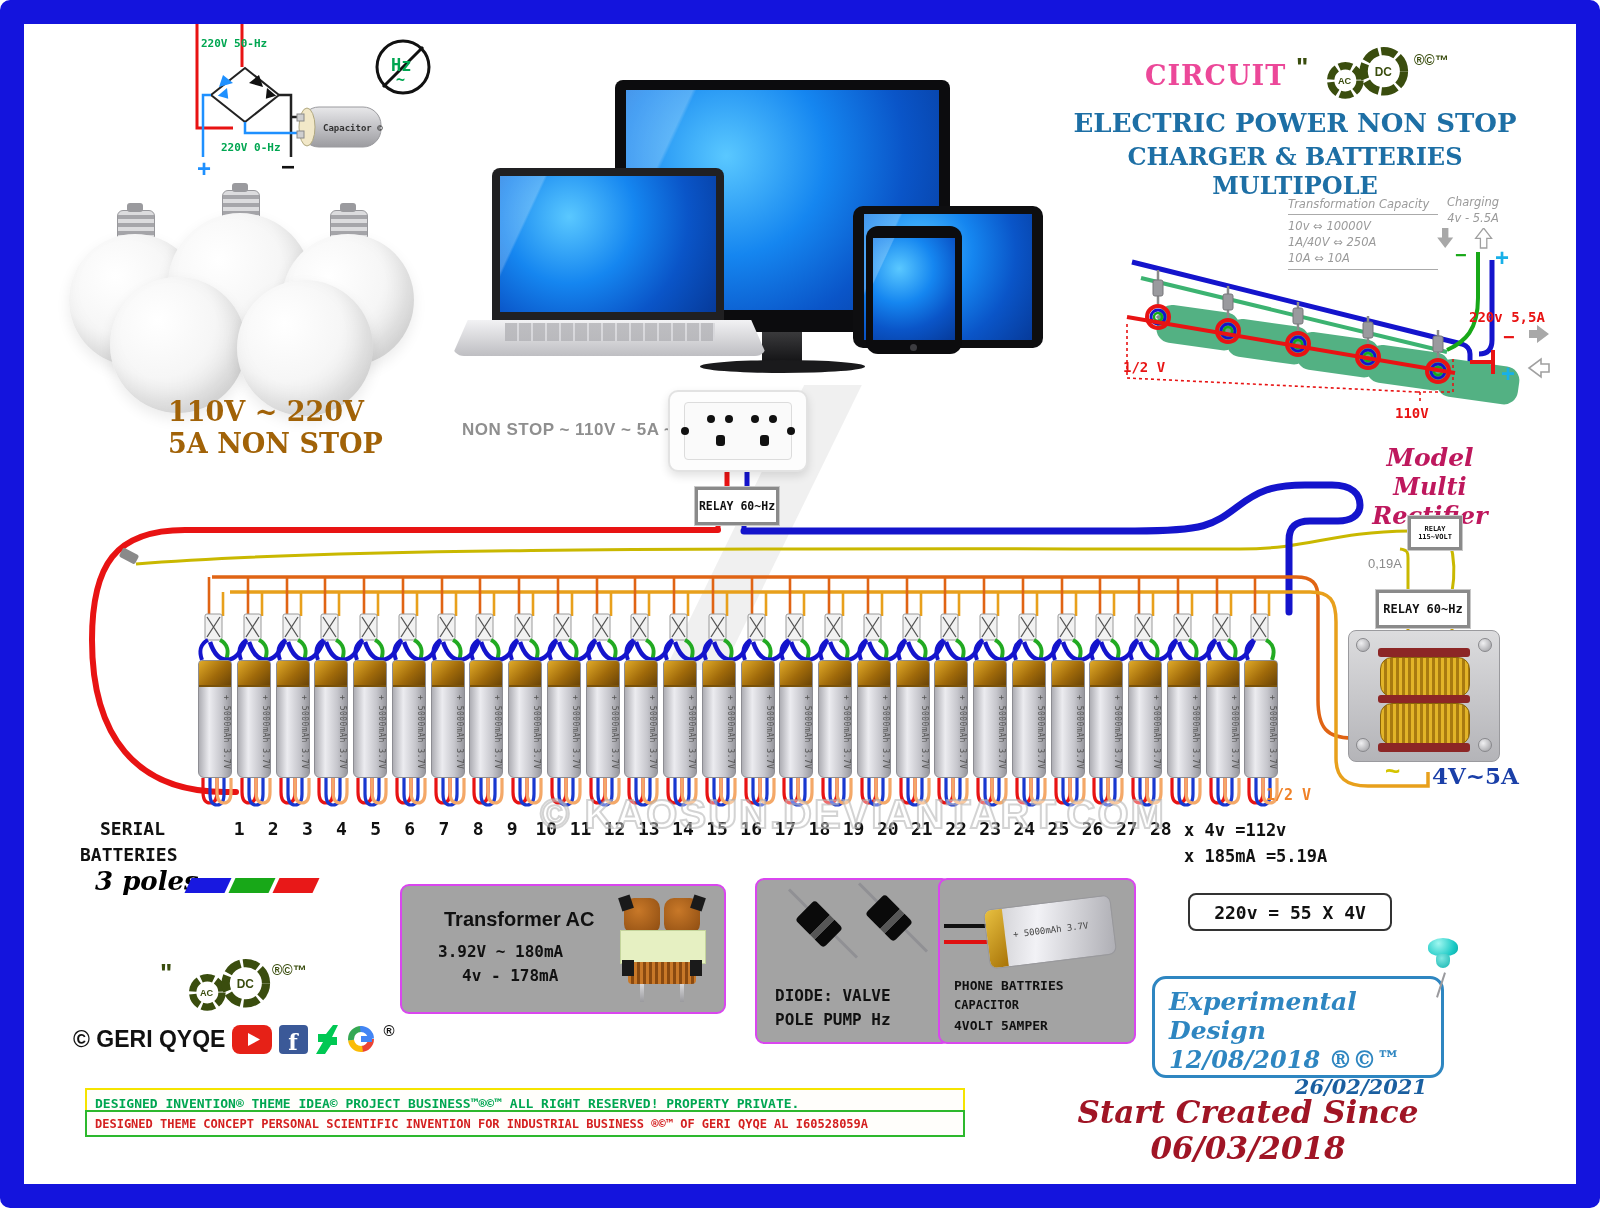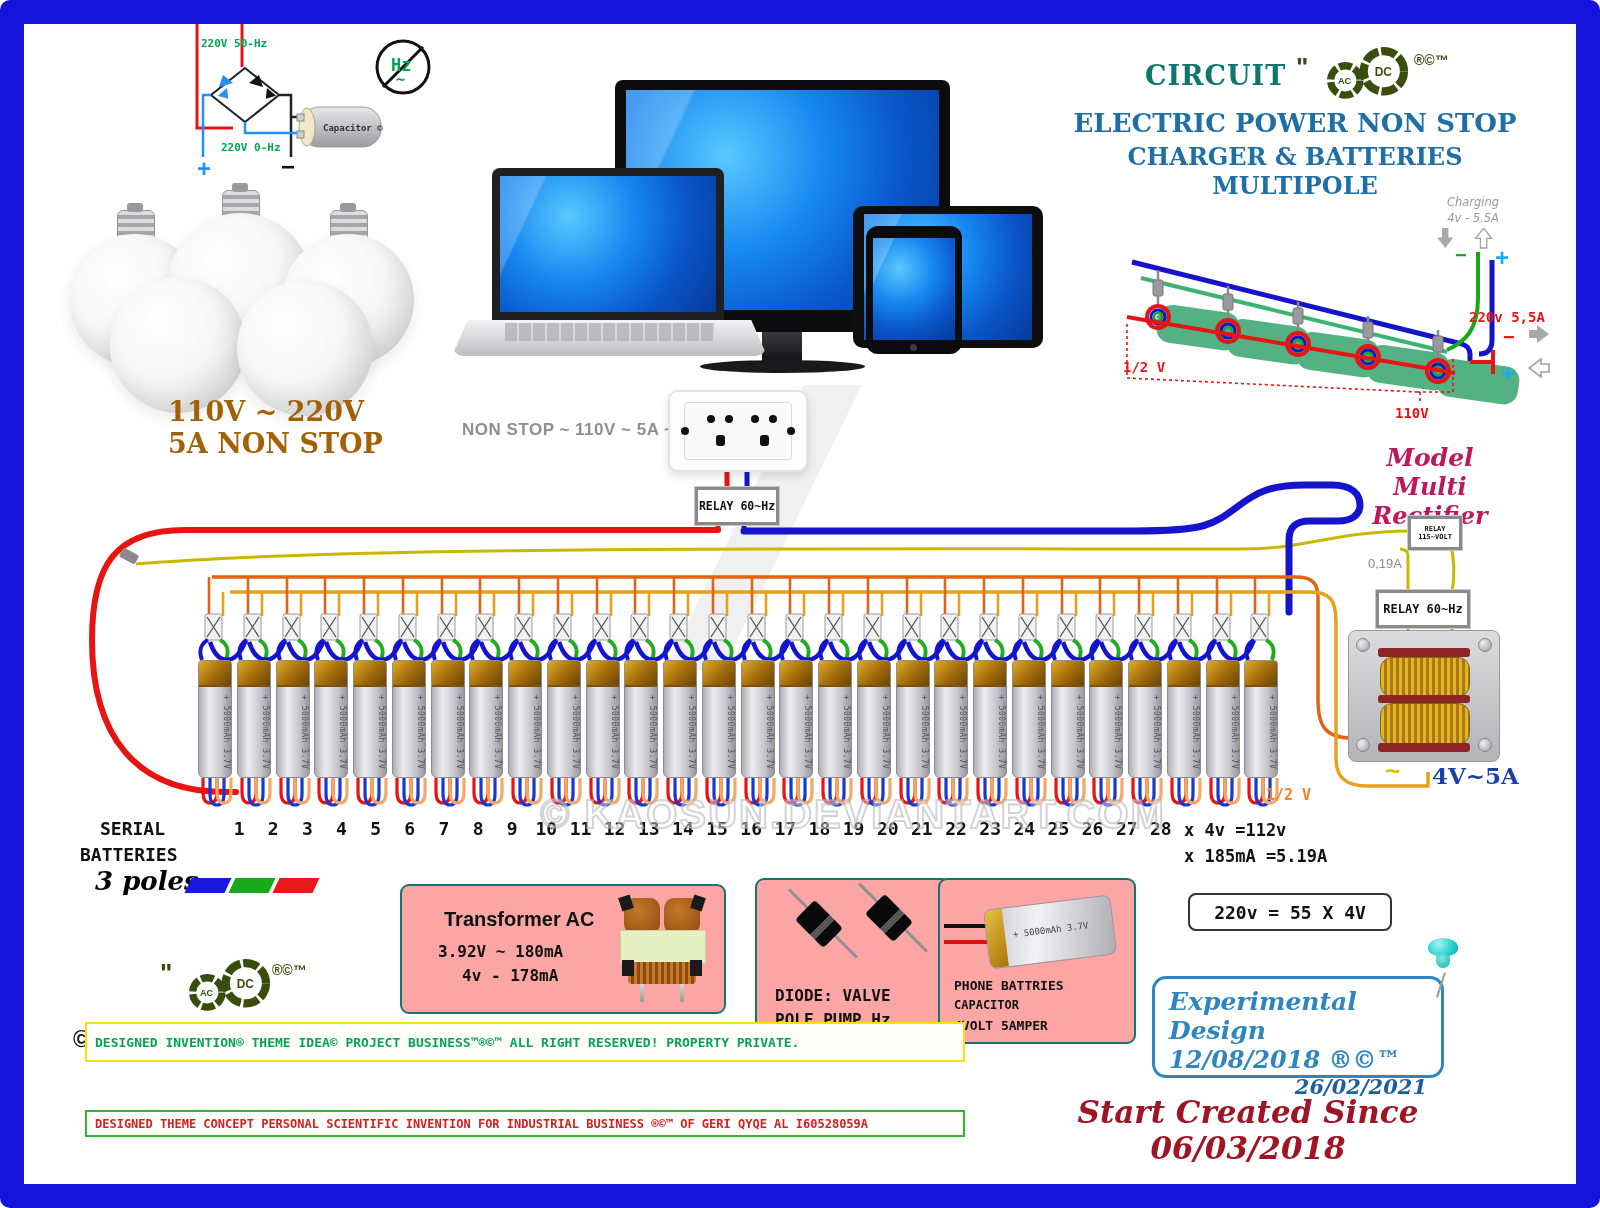--- a/index.html
+++ b/index.html
@@ -3,21 +3,21 @@
 <meta charset="utf-8">
 <style>
   html,body{margin:0;padding:0;background:#fff;}
   .page{position:relative;width:1600px;height:1208px;background:#fff;overflow:hidden;
         font-family:"Liberation Sans",sans-serif;}
   .abs{position:absolute;}
   .frame{position:absolute;inset:0;border:24px solid #1414dd;border-radius:10px;pointer-events:none;z-index:60;}
   .mono{font-family:"DejaVu Sans Mono",monospace;}
   .serif{font-family:"DejaVu Serif",serif;}
   
-  .h-circuit{font-family:"DejaVu Serif",serif;font-weight:bold;color:#0f766e;font-size:27px;letter-spacing:1px;}
+  .h-circuit{font-family:"DejaVu Serif",serif;font-weight:bold;color:#ec4899;font-size:27px;letter-spacing:1px;}
   .h-quote{color:#3a4d0e;font-weight:bold;font-size:26px;}
   .h-marks{color:#3a4d0e;font-weight:bold;font-size:14px;}
   .h-title{font-family:"DejaVu Serif",serif;font-weight:bold;color:#1d6fa5;text-align:center;}
   
   .greenlbl{font-family:"DejaVu Sans Mono",monospace;font-weight:bold;color:#00a651;font-size:11px;}
   
   .bulb{position:absolute;border-radius:50%;
         background:radial-gradient(circle at 35% 32%, #ffffff, #f6f6f6 45%, #e4e4e4 72%, #cfcfcf 100%);
         box-shadow:inset -8px -12px 22px rgba(0,0,0,0.07), 0 6px 14px rgba(0,0,0,0.08);}
   .bulbcap{position:absolute;background:repeating-linear-gradient(180deg,#dcdcde 0 4px,#a6a6aa 4px 8px);
@@ -50,21 +50,21 @@
         border:1px solid #8d8d93;box-sizing:border-box;overflow:hidden;}
   .bcap{height:24px;background:linear-gradient(135deg,#e0aa28,#a06a0a 55%,#6a4406);border-bottom:2px solid #7a5208;}
   .blabel{writing-mode:vertical-rl;font-family:"DejaVu Sans Mono",monospace;font-size:8px;color:#555;
         height:90px;width:100%;text-align:center;letter-spacing:0.5px;}
   .bloops{position:absolute;left:0;top:218px;overflow:visible;}
   .numrow{position:absolute;left:222px;top:818px;width:956px;display:flex;z-index:6;}
   .numrow span{flex:1;text-align:center;font-family:"DejaVu Sans Mono",monospace;font-weight:bold;font-size:18px;color:#111;}
   .blkmono{font-family:"DejaVu Sans Mono",monospace;font-weight:bold;color:#111;}
   .poles-bar{display:inline-block;width:40px;height:15px;transform:skewX(-25deg);margin-right:4px;}
   
-  .infobox{position:absolute;background:#fca5a5;border:2px solid #0f766e;border-radius:9px;z-index:6;}
+  .infobox{position:absolute;background:#a3a3a3;border:2px solid #d946ef;border-radius:9px;z-index:6;}
   .stampbox{position:absolute;border:3px solid #2e86c1;border-radius:14px;background:#fff;z-index:6;
         color:#2e86c1;font-family:"DejaVu Serif",serif;font-style:italic;}
   .scriptblue{font-weight:bold;}
   .bannerbar{position:absolute;display:flex;align-items:center;padding:0 8px;box-sizing:border-box;
         font-family:"DejaVu Sans Mono",monospace;font-weight:bold;z-index:6;background:#fffefb;}
   
   .wmtext{position:absolute;font-weight:bold;font-size:40px;letter-spacing:2px;
         color:rgba(255,255,255,0.38);-webkit-text-stroke:2px rgba(175,175,175,0.55);z-index:7;}
   .wmshape{position:absolute;background:#d9d9d9;opacity:0.4;z-index:0;}
   
@@ -178,20 +178,28 @@
   <svg class="abs" width="110" height="56" viewBox="0 0 120 60" style="left:1316px;top:46px;" fill="none">
     <circle cx="32" cy="37" r="16" stroke="#3a4d0e" stroke-width="8" stroke-dasharray="14 3"></circle>
     <circle cx="74" cy="27" r="22" stroke="#3a4d0e" stroke-width="9" stroke-dasharray="17 3"></circle>
     <text x="24" y="41" font-size="10" font-weight="bold" fill="#3a4d0e">AC</text>
     <text x="64" y="32" font-size="13" font-weight="bold" fill="#3a4d0e">DC</text>
   </svg>
   <div class="abs h-marks" style="left:1414px;top:52px;">®©™</div>
   <div class="abs h-title" style="left:1050px;top:142px;width:490px;font-size:24px;">CHARGER &amp; BATTERIES MULTIPOLE</div>
   <div class="abs h-title" style="left:1060px;top:108px;width:470px;font-size:26px;">ELECTRIC POWER NON STOP</div>
 
+  <div class="cap-block" style="left:1288px;top:196px;width:150px;">
+    <div class="cap-title">Transformation Capacity</div>
+    <div class="cap-rows">
+      <div>10v ⇔ 10000V</div>
+      <div>1A/40V ⇔ 250A</div>
+      <div>10A ⇔ 10A</div>
+    </div>
+  </div>
   <div class="cap-block" style="left:1425px;top:194px;width:96px;text-align:center;">
     <div>Charging</div>
     <div>4v - 5.5A</div>
   </div>
   <svg class="abs" width="60" height="26" style="left:1434px;top:228px;" fill="none">
     <path d="M 10 0 V 12 H 4 L 14 25 L 24 12 H 18 V 0 Z" fill="#a8a8a8" transform="translate(0,0) scale(0.8)"></path>
     <path d="M 44 25 V 13 H 38 L 48 0 L 58 13 H 52 V 25 Z" stroke="#a0a0a0" stroke-width="1.6" fill="#fff" transform="scale(0.8) translate(14,0)"></path>
   </svg>
 
   <svg class="abs" width="470" height="190" viewBox="0 0 470 190" style="left:1095px;top:240px;z-index:3;" fill="none">
@@ -1007,19 +1015,19 @@
     <svg class="socicon" width="30" height="30" viewBox="0 0 30 30" fill="none">
         <circle cx="15" cy="15" r="10" stroke="#ea4335" stroke-width="6" stroke-dasharray="16 47"></circle>
         <circle cx="15" cy="15" r="10" stroke="#fbbc05" stroke-width="6" stroke-dasharray="0 14 16 33"></circle>
         <circle cx="15" cy="15" r="10" stroke="#34a853" stroke-width="6" stroke-dasharray="0 30 18 15"></circle>
         <circle cx="15" cy="15" r="10" stroke="#4285f4" stroke-width="6" stroke-dasharray="0 46 16 1"></circle>
         <rect x="15" y="12" width="11" height="6" fill="#4285f4"></rect>
       </svg>
     <span style="font-size:15px;font-weight:bold;color:#111;align-self:flex-start;">®</span>
   </div>
 
-  <div class="bannerbar" style="left:85px;top:1022px;width:880px;height:40px;border:2px solid #f5e400;color:#00a651;font-size:13px;">DESIGNED INVENTION® THEME IDEA© PROJECT BUSINESS™®©™ ALL RIGHT RESERVED! PROPERTY PRIVATE.</div>
+  <div class="bannerbar" style="left:85px;top:1088px;width:880px;height:30px;border:2px solid #f5e400;color:#00a651;font-size:13px;">DESIGNED INVENTION® THEME IDEA© PROJECT BUSINESS™®©™ ALL RIGHT RESERVED! PROPERTY PRIVATE.</div>
   <div class="bannerbar" style="left:85px;top:1110px;width:880px;height:27px;border:2px solid #2db82d;color:#d42020;font-size:12px;">DESIGNED THEME CONCEPT PERSONAL SCIENTIFIC INVENTION FOR INDUSTRIAL BUSINESS ®©™ OF GERI QYQE AL I60528059A</div>
 
   <div class="abs serif" style="left:1008px;top:1094px;width:480px;text-align:center;font-style:italic;font-weight:bold;font-size:31px;color:#a01525;z-index:6;">Start Created Since 06/03/2018</div>
 
   <div class="frame"></div>
 </div>
 
 </body></html>

